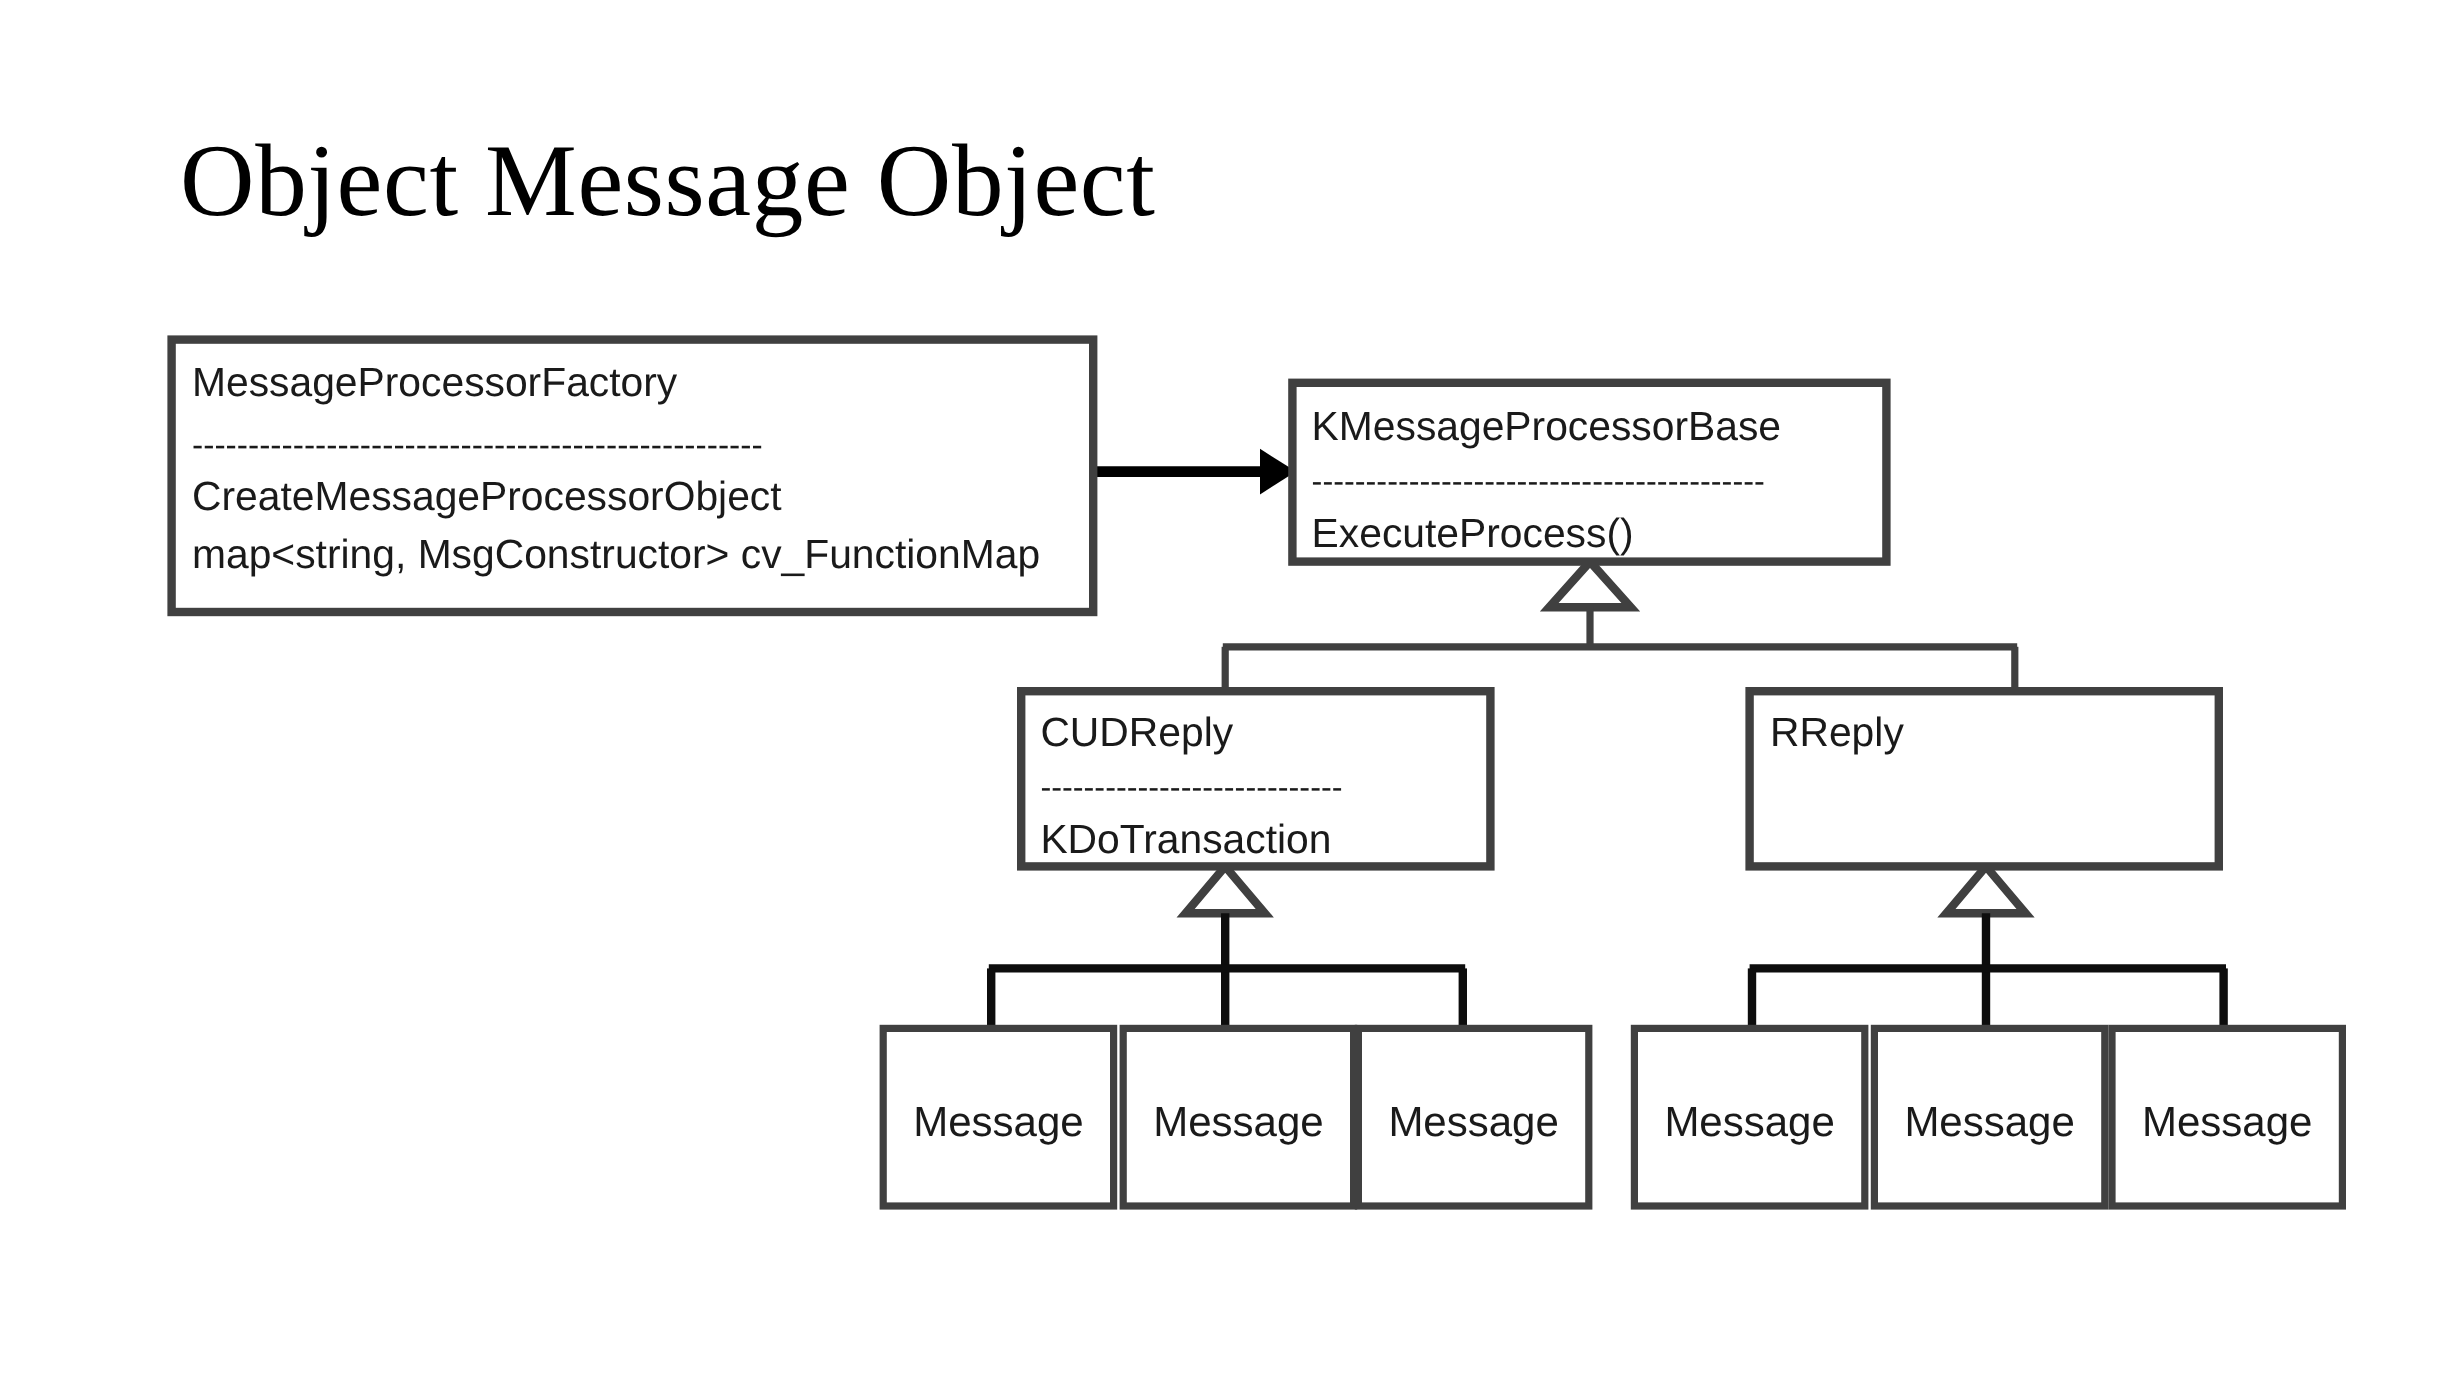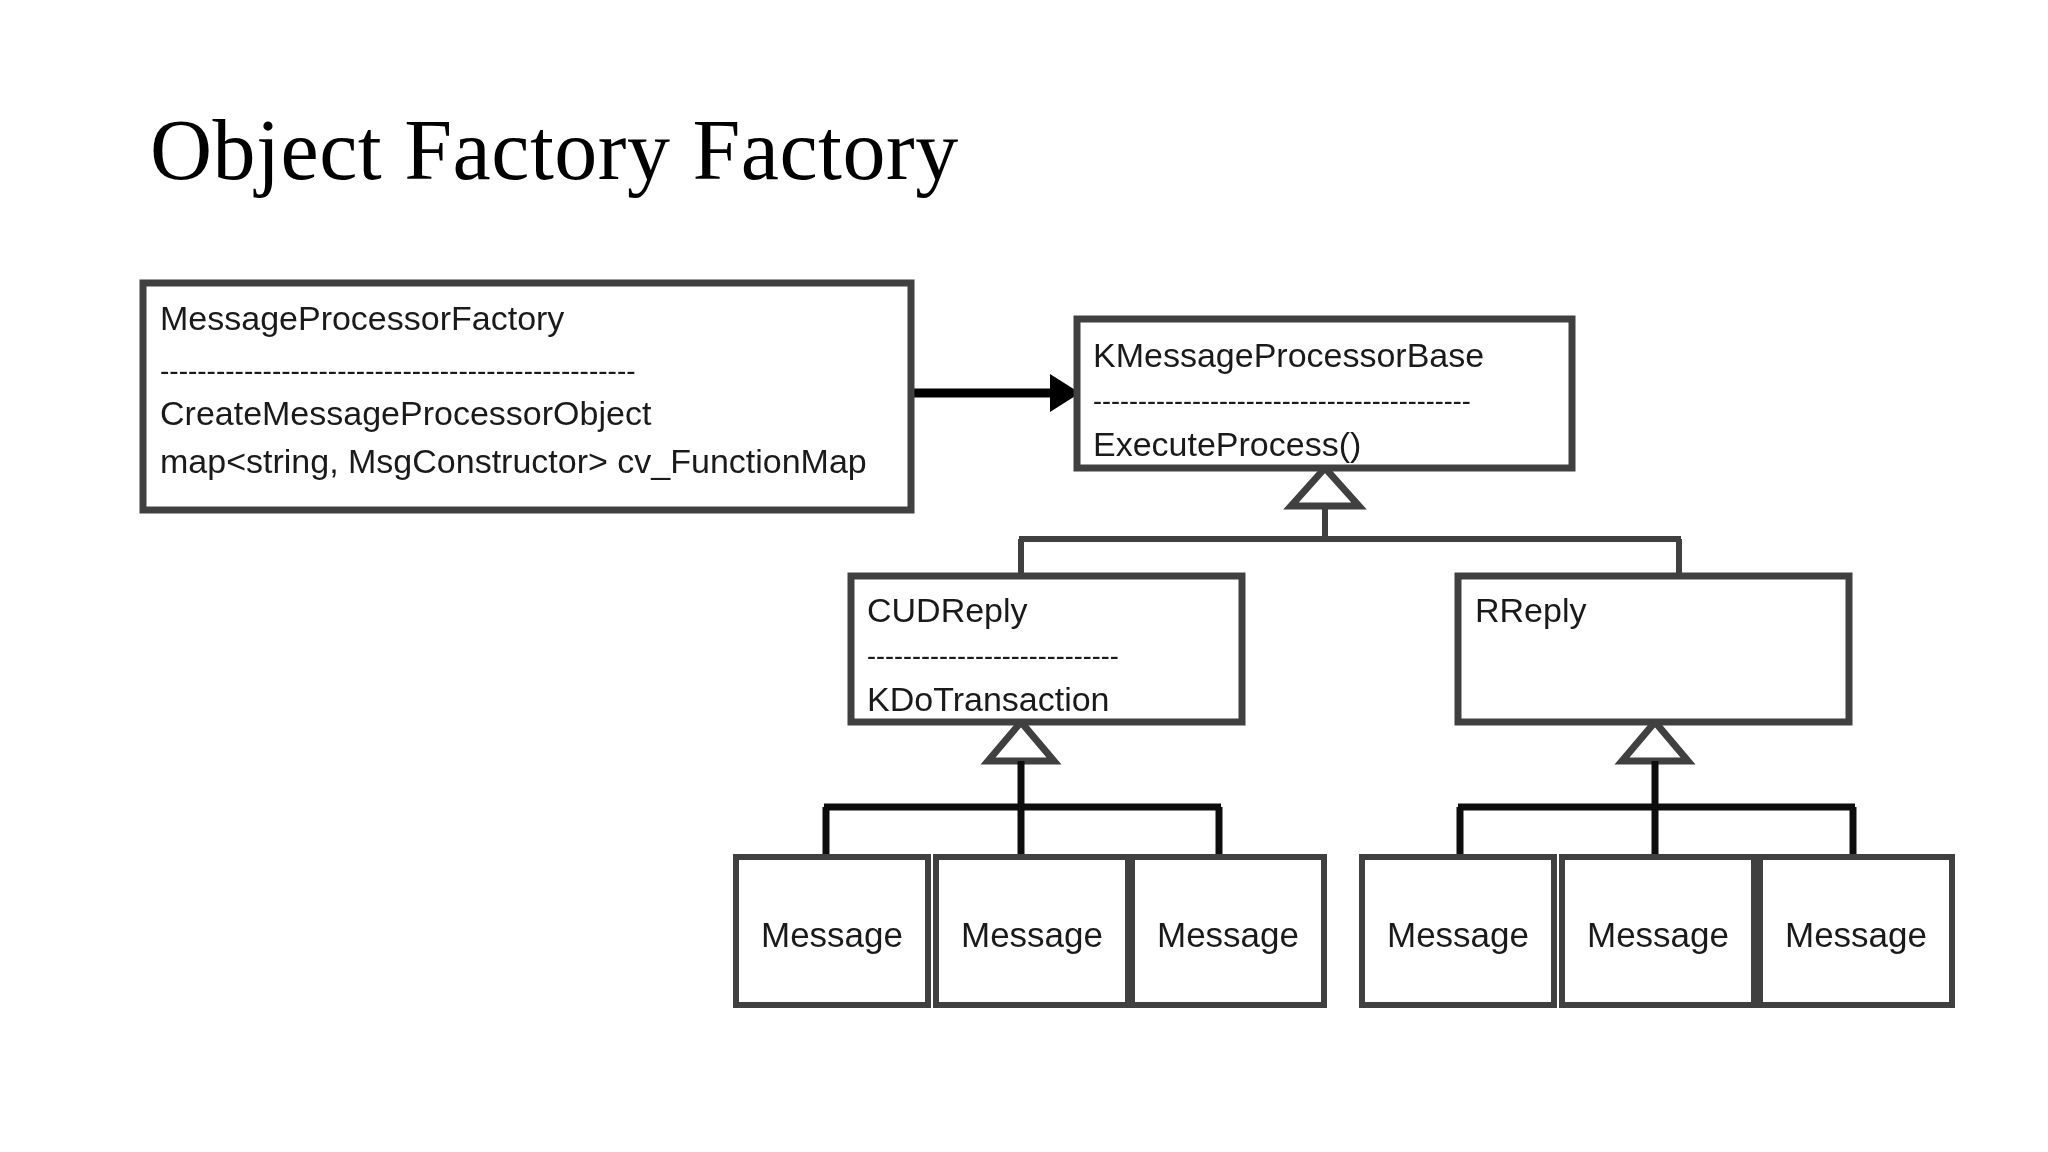--- a/index.html
+++ b/index.html
@@ -81,21 +81,21 @@
   }
   .uml-arrow-head {
     fill: #000000;
   }
 </style>
 </head>
 <body>
 
 <div id="slide">
 
-  <div id="slide-title">Object Factory Factory</div>
+  <div id="slide-title">Object Message Object</div>
 
   <svg id="diagram" viewBox="0 0 2048 1152">
 
     <g>
       <line class="uml-arrow-line" x1="912" y1="393" x2="1058" y2="393"></line>
       <polygon class="uml-arrow-head" points="1050,374 1080,393 1050,412"></polygon>
     </g>
 
     <g>
 

